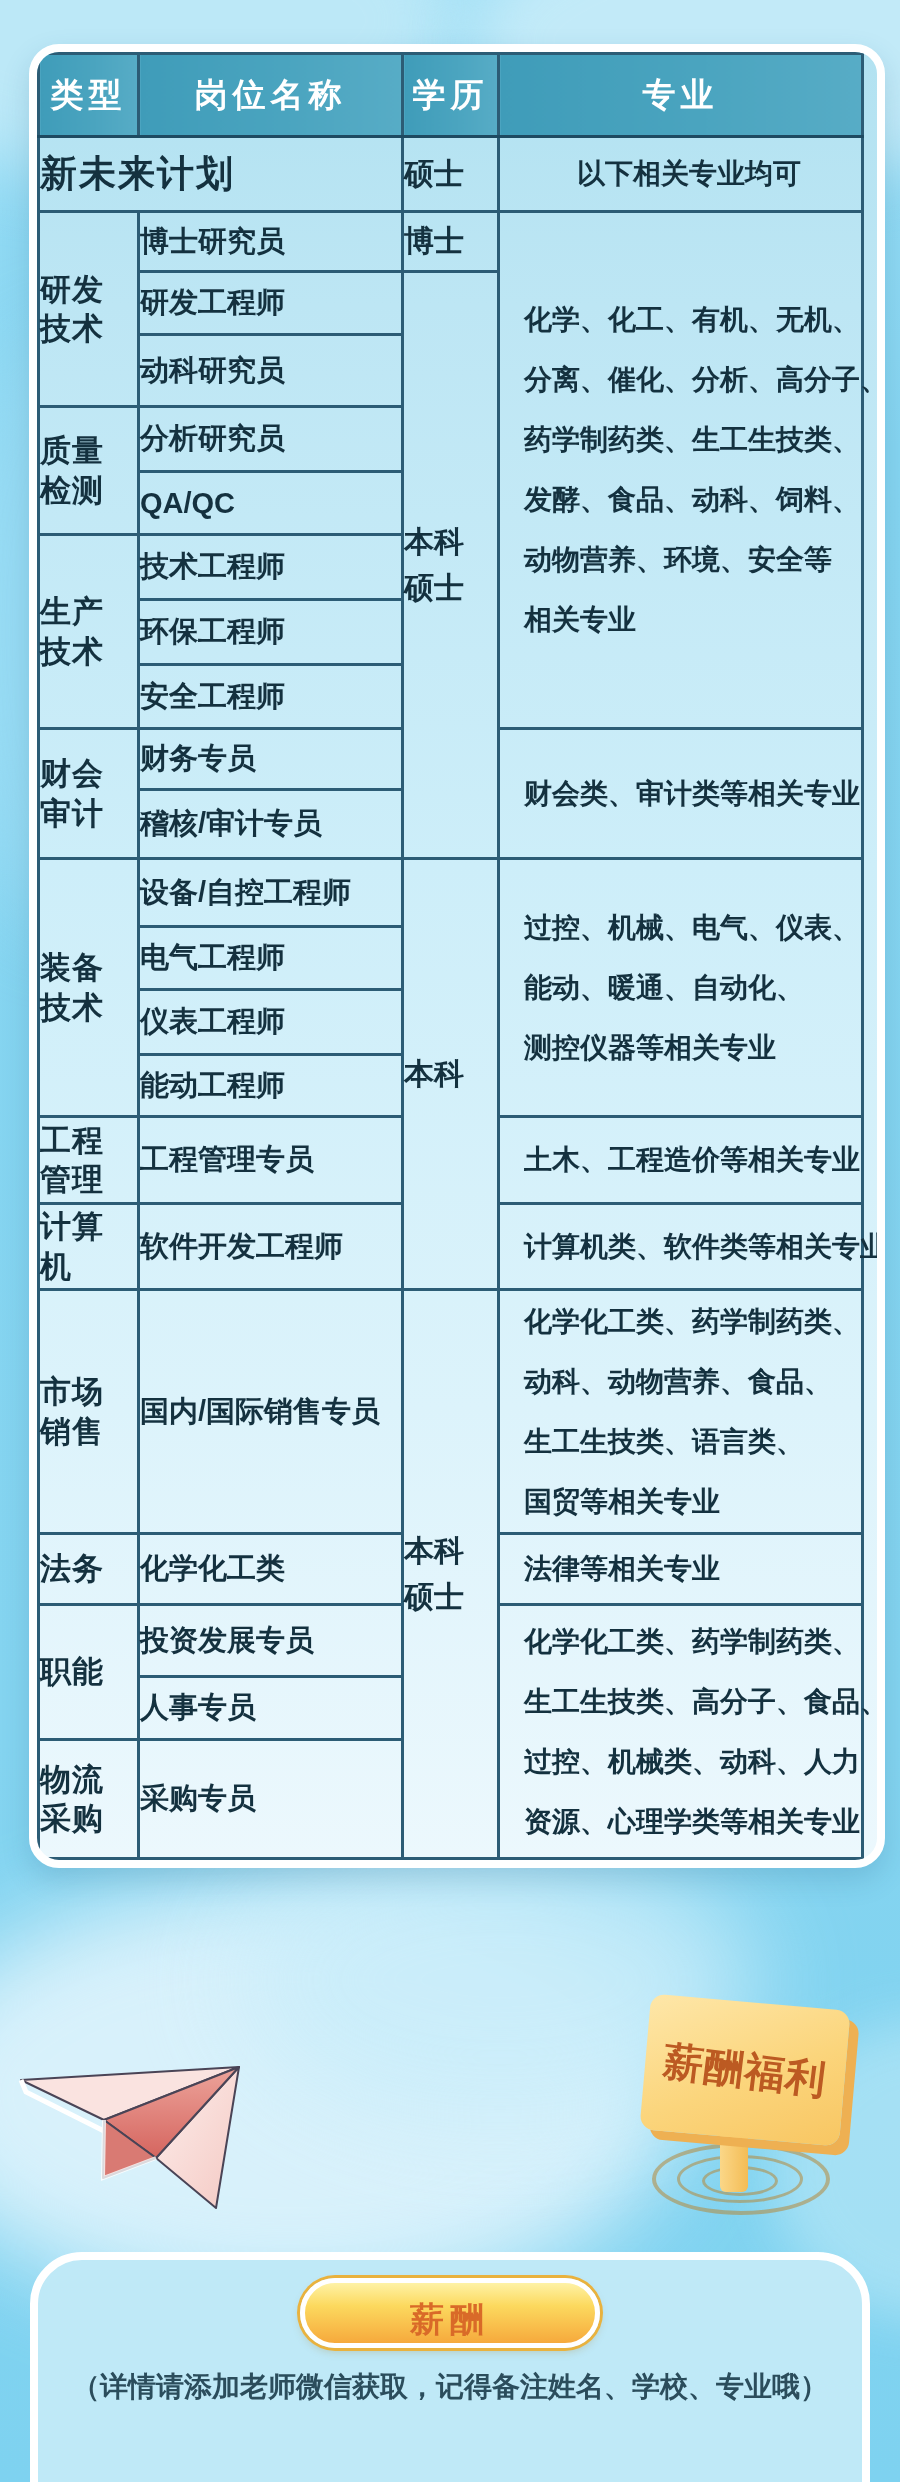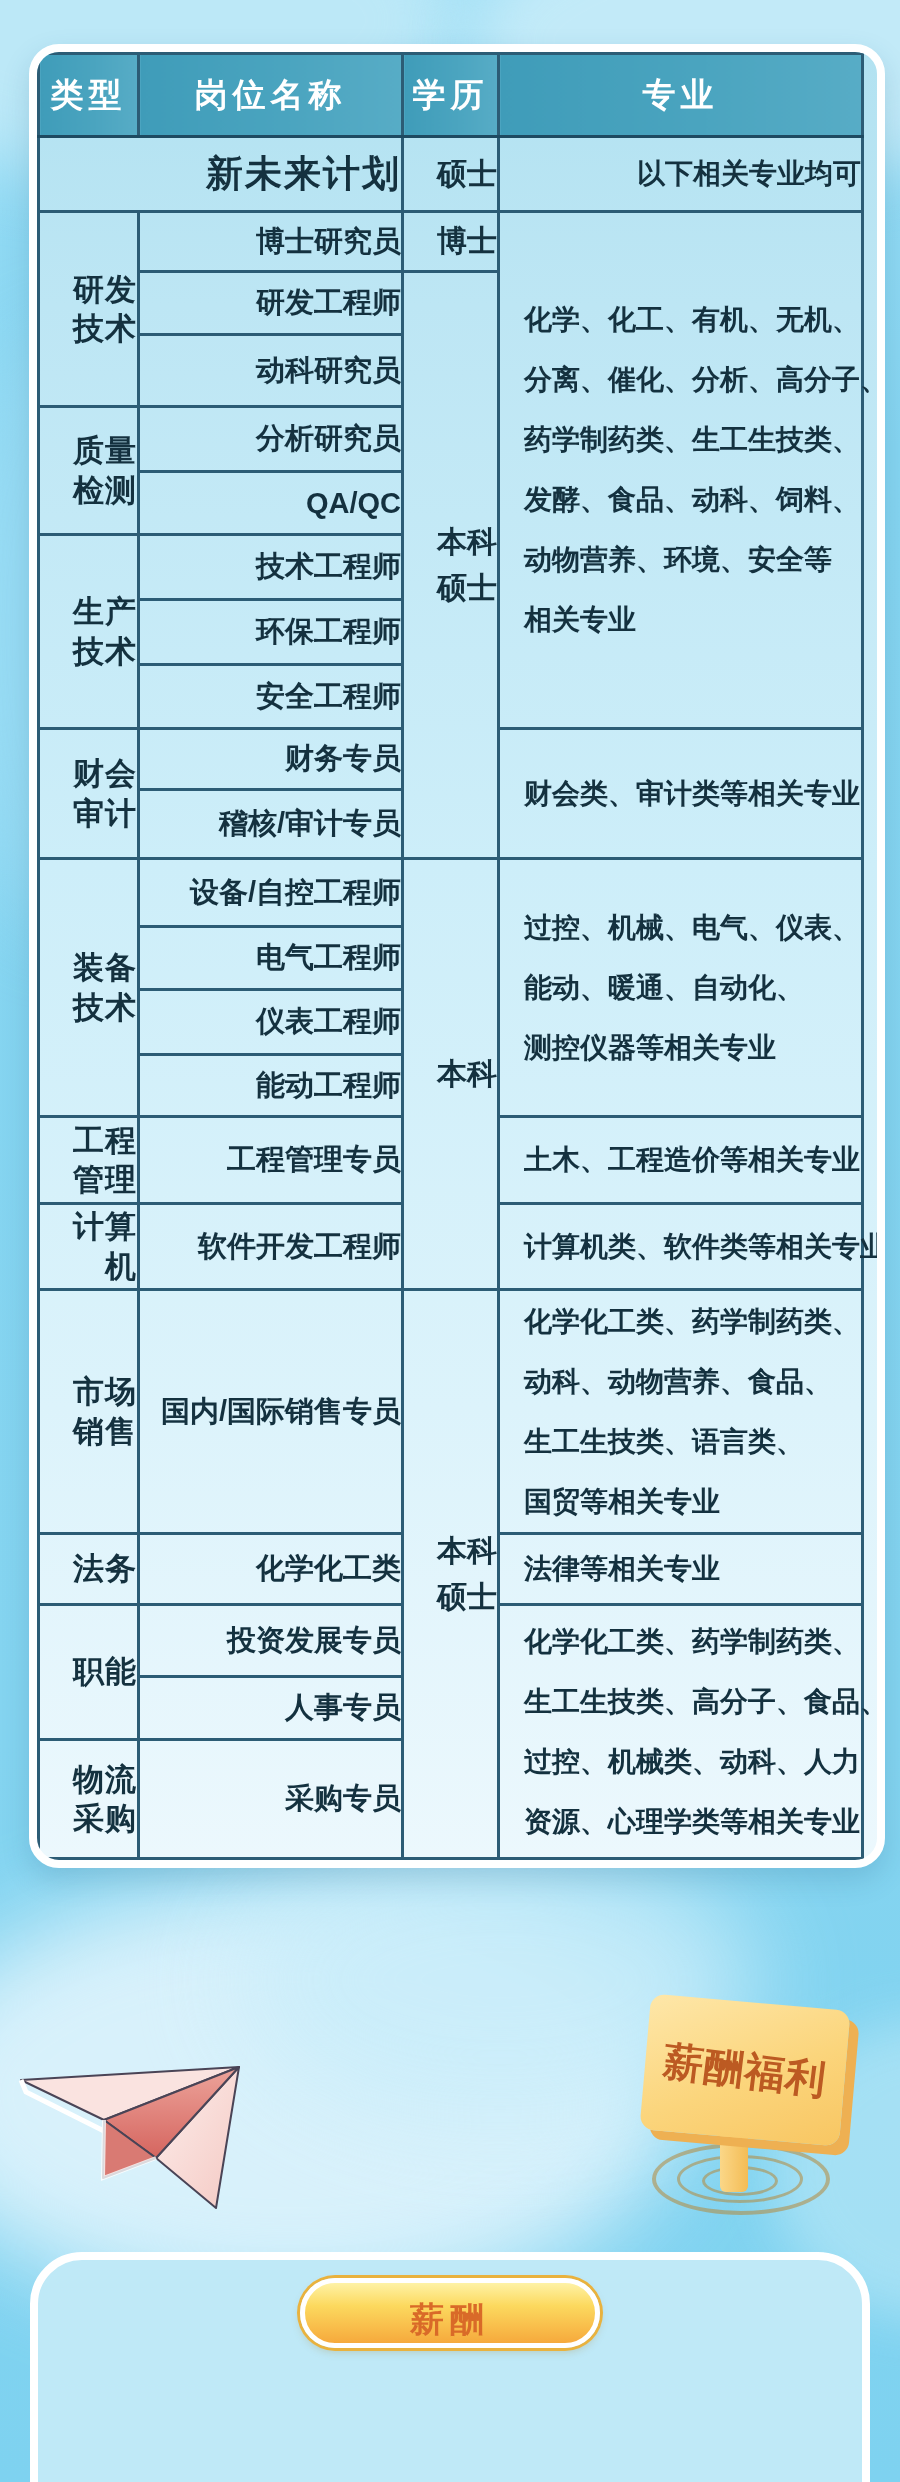--- a/index.html
+++ b/index.html
@@ -16,27 +16,27 @@
 
   
   .table-frame{position:absolute;left:29px;top:44px;width:840px;
      border:8px solid #ffffff;border-radius:30px;overflow:hidden;
      background:linear-gradient(180deg,#b2e2f1 0%,#bde6f4 14%,#cdeef9 45%,#dcf3fb 75%,#ecf8fd 100%);
      box-shadow:0 12px 28px rgba(30,90,130,.18);}
   table.jobs{border-collapse:collapse;table-layout:fixed;width:824px;}
   .jobs th,.jobs td{border:3px solid #2c5c75;padding:0;box-sizing:border-box;vertical-align:middle;}
   .jobs th{background:linear-gradient(90deg,#3f9cb9 0%,#4aa4bf 55%,#57acc6 100%);
      color:#ffffff;font-size:33px;font-weight:700;letter-spacing:5px;height:83px;border-bottom-color:#1e4a61;}
-  .jobs td{color:#14313f;text-align:right;}
+  .jobs td{color:#14313f;text-align:left;}
   td.type{font-size:31px;font-weight:700;line-height:1.26;letter-spacing:1px;}
   td.pos{font-size:29px;font-weight:600;}
   td.degree{font-size:30px;font-weight:600;line-height:1.55;}
   td.major{font-size:28px;font-weight:600;text-align:left;padding-left:24px;}
   td.major .ln{line-height:60px;white-space:nowrap;}
-  td.major.center{text-align:right;padding-left:17px;}
+  td.major.center{text-align:center;padding-left:17px;}
   td.plan{font-size:37px;font-weight:800;letter-spacing:2px;}
 
   
   .plane{position:absolute;left:6px;top:2050px;width:252px;height:176px;}
 
   
   .sign-stick{position:absolute;left:720px;top:2120px;width:28px;height:72px;
      background:linear-gradient(90deg,#fbd788,#f3bc55);border-radius:6px;}
   .sign-panel{position:absolute;left:645px;top:2002px;width:200px;height:136px;
      background:linear-gradient(155deg,#fee7a9 0%,#fbd57c 55%,#f8c662 100%);
@@ -327,15 +327,16 @@
   <div class="ripple r3"></div>
   <div class="sign-stick"></div>
   <div class="sign-panel">
     <span>薪酬福利</span>
   </div>
 
   <div class="salary-card">
     <div class="salary-pill">
       <span>薪酬</span>
     </div>
+    <div class="salary-line2">（详情请添加老师微信获取，记得备注姓名、学校、专业哦）</div>
   </div>
 
 </div>
 
 </body></html>

